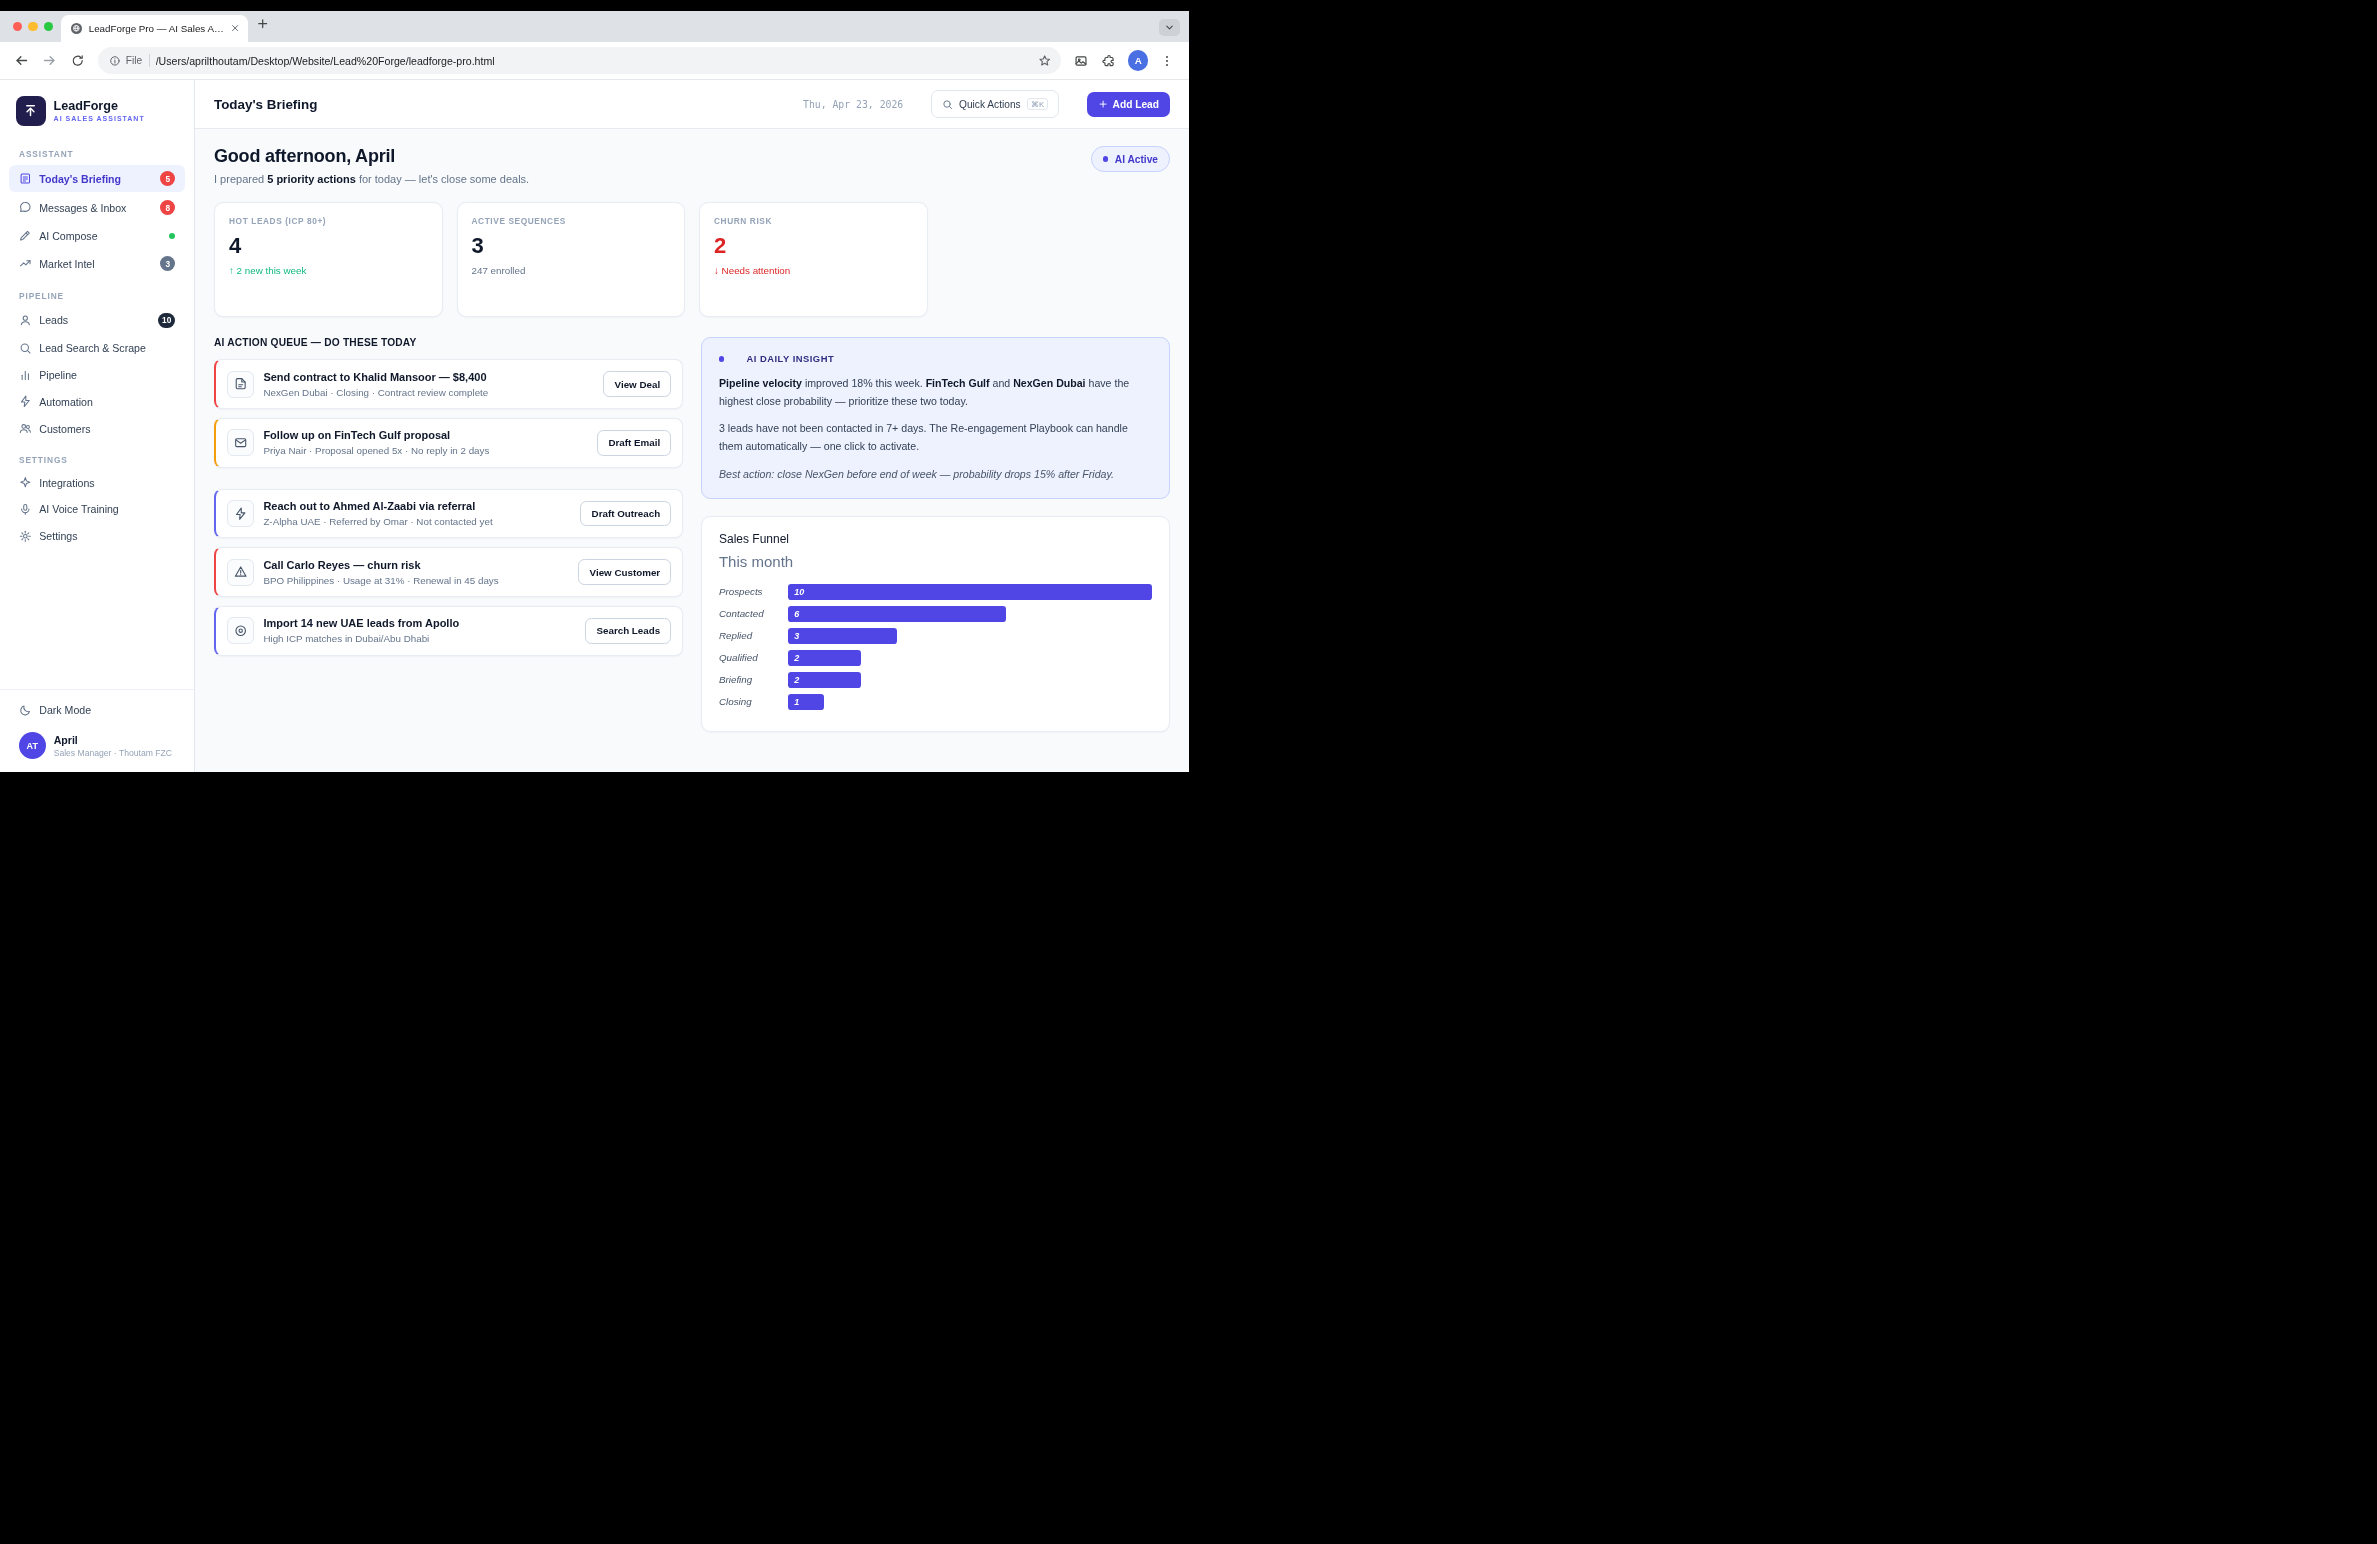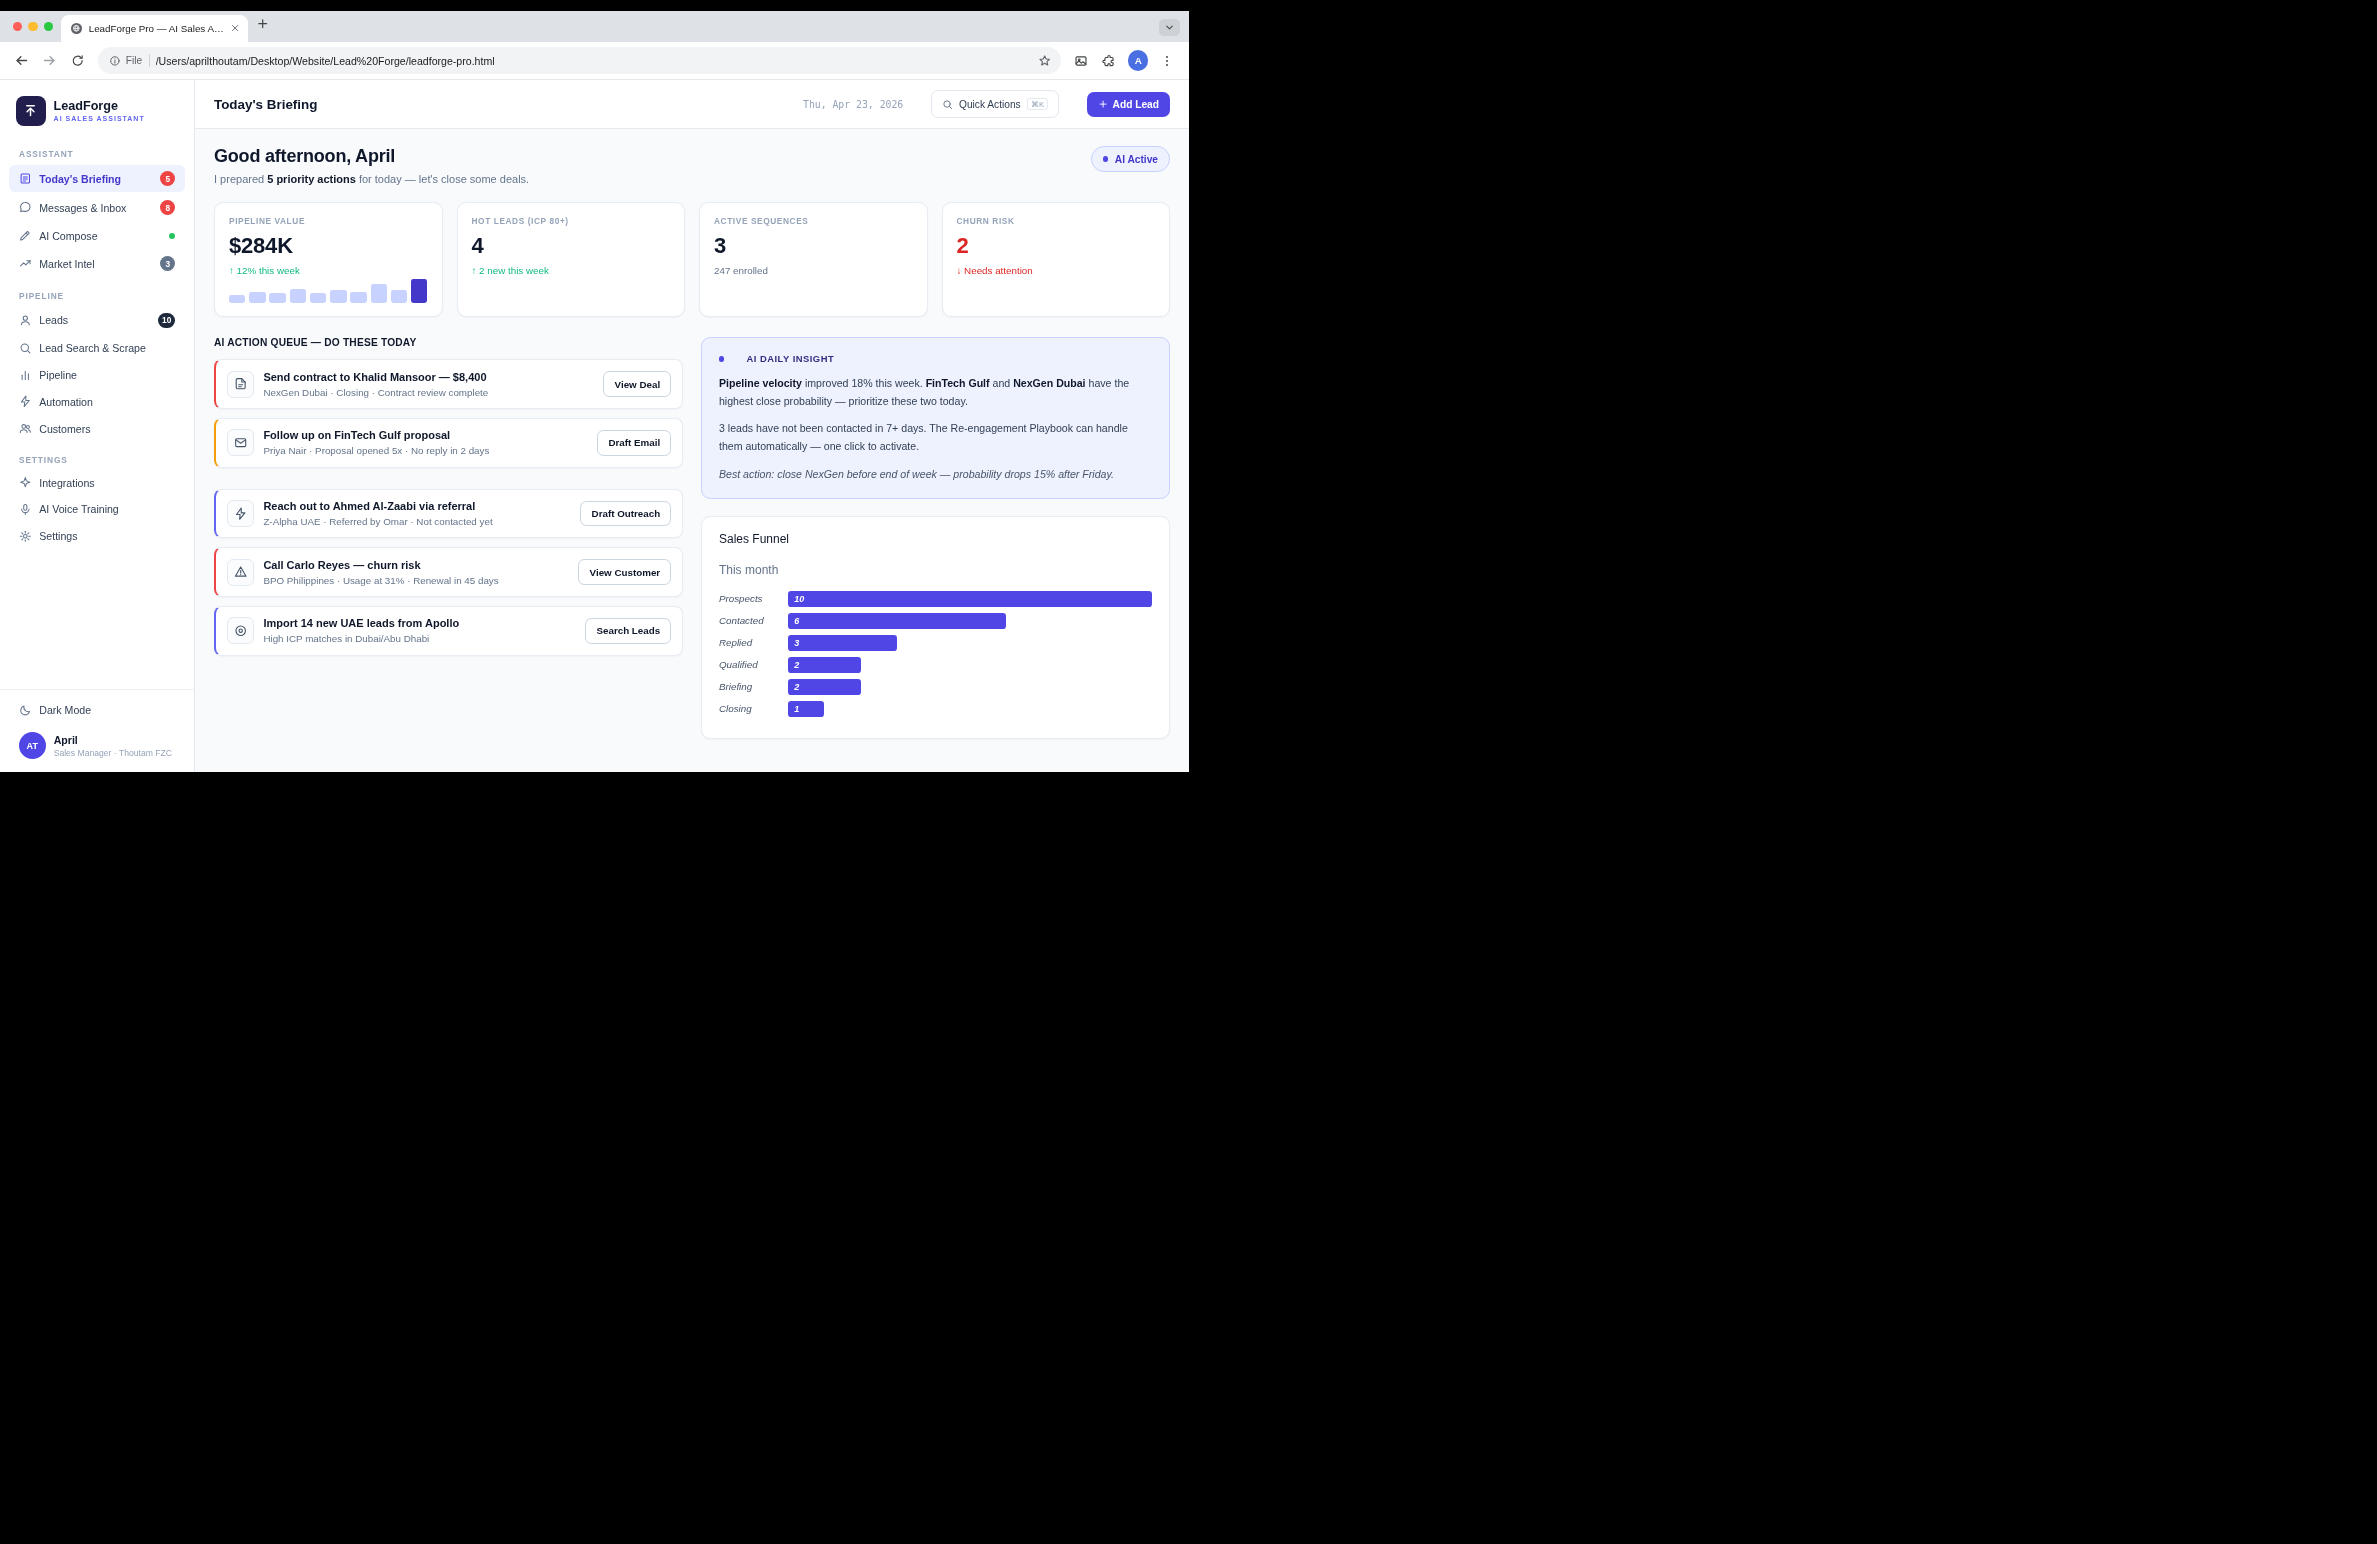--- a/index.html
+++ b/index.html
@@ -92,21 +92,21 @@
 
   .insight-card { background:#EEF2FF; border:0.8px solid #C7D2FE; border-radius:9.4px; padding:15px 17.3px; }
   .insight-label { display:flex; align-items:center; gap:22px; font-size:9.4px; font-weight:800; letter-spacing:0.5px; color:#312E81; }
   .insight-label .dot { width:5.5px; height:5.5px; border-radius:50%; background:#4F46E5; }
   .insight-card p { font-size:10.6px; line-height:1.7; color:#334155; margin-top:9.4px; }
   .insight-card p b { color:#0F172A; }
   .insight-card p.em { font-style:italic; color:#475569; }
 
   .funnel-card { background:#fff; border:0.8px solid #E8ECF3; border-radius:9.4px; padding:15px 17.3px; margin-top:17.3px; box-shadow:0 0.8px 1.6px rgba(16,24,40,.04); }
   .funnel-title { font-size:12px; font-weight:400; }
-  .funnel-sub { font-size:12px; color:#64748B; margin-top:17px; }
+  .funnel-sub { font-size:15px; color:#64748B; margin-top:7px; }
   .funnel-rows { margin-top:14px;font-style:italic; }
   .funnel-row { display:flex; align-items:center; gap:7.9px; margin-bottom:6.3px; }
   .funnel-label { width:61px; font-size:9.8px; color:#475569; flex-shrink:0; }
   .funnel-track { flex:1; min-width:0; }
   .funnel-bar { height:15.7px; background:#4F46E5; border-radius:3.1px; display:flex; align-items:center; padding-left:6.3px; color:#fff; font-size:9px; font-weight:700; min-width:19px; }
 
   svg { display:block; }
 </style>
 </head>
 <body>
@@ -504,37 +504,20 @@
             <div class="greet-title">Good afternoon, April</div>
             <div class="greet-sub"><span>I prepared </span><b>5 priority actions</b><span> for today — let's close some deals.</span></div>
           </div>
           <div class="ai-pill">
             <span class="dot"></span>
             <span>AI Active</span>
           </div>
         </div>
 
         <div class="stats">
-          <div class="stat-card">
-            <div class="stat-label">PIPELINE VALUE</div>
-            <div class="stat-value">$284K</div>
-            <div class="stat-delta pos">↑ 12% this week</div>
-            <div class="sparkline">
-                <div class="spark-bar" style="height: 7.9px;"></div>
-                <div class="spark-bar" style="height: 11px;"></div>
-                <div class="spark-bar" style="height: 9.4px;"></div>
-                <div class="spark-bar" style="height: 14px;"></div>
-                <div class="spark-bar" style="height: 9.4px;"></div>
-                <div class="spark-bar" style="height: 12.6px;"></div>
-                <div class="spark-bar" style="height: 11px;"></div>
-                <div class="spark-bar" style="height: 19px;"></div>
-                <div class="spark-bar" style="height: 12.6px;"></div>
-                <div class="spark-bar last" style="height: 23.6px;"></div>
-              </div>
-          </div>
           <div class="stat-card">
             <div class="stat-label">HOT LEADS (ICP 80+)</div>
             <div class="stat-value">4</div>
             <div class="stat-delta pos">↑ 2 new this week</div>
           </div>
           <div class="stat-card">
             <div class="stat-label">ACTIVE SEQUENCES</div>
             <div class="stat-value">3</div>
             <div class="stat-delta neu">247 enrolled</div>
           </div>

